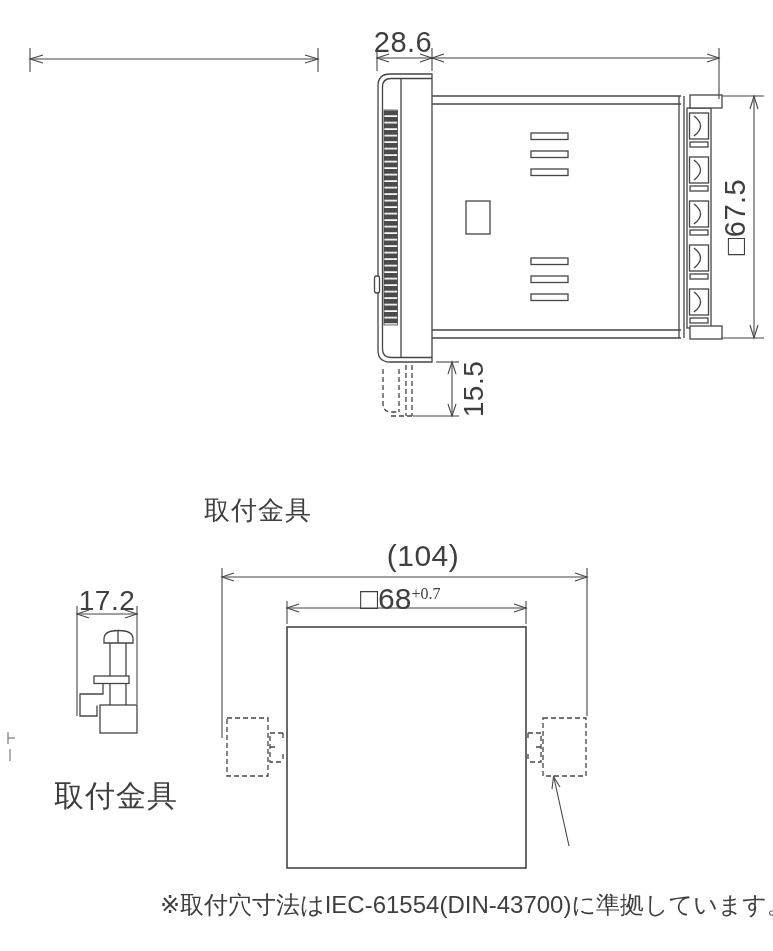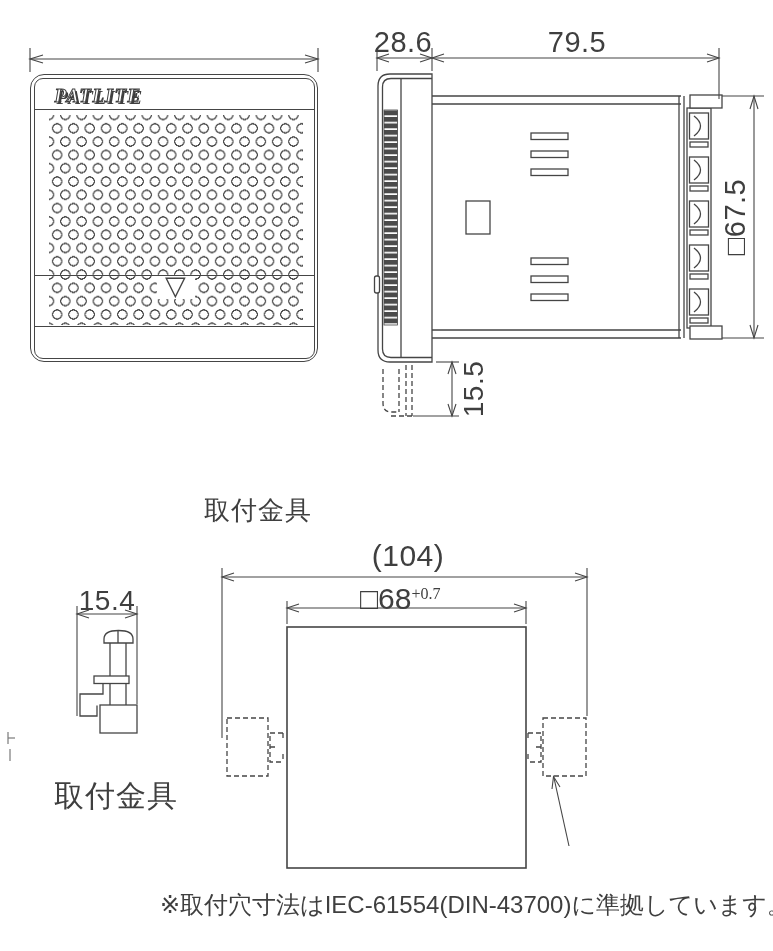--- a/index.html
+++ b/index.html
@@ -178,43 +178,32 @@
         <path d="M528,733 H541 V762 H528 M528,733 V741 M528,754 V762 M536,747 H541"></path>
       </g>
 
       <g>
         <line x1="569" y1="846" x2="554" y2="778"></line>
         <polyline points="560,787 553.5,776.5 552,789"></polyline>
       </g>
     </g>
   </svg>
 
-  <div class="device">
-    <div class="device-inner">
-      <div class="logo">PATLITE</div>
-      <div class="band-line"></div>
-      <div class="grille"></div>
-      <div class="hline" style="top:196px;"></div>
-      <div class="hline" style="top:247px;"></div>
-      <div class="tri-box">▽</div>
-    </div>
-  </div>
 
 
   <div class="txt dim center" style="left:343px;top:26px;width:120px;">28.6</div>
-  <div class="txt dim center" style="left:517px;top:26px;width:120px;">79.5</div>
 
   <div class="txt dim center rot" style="left:654px;top:202px;width:160px;height:30px;">□67.5</div>
   <div class="txt dim center rot" style="left:422px;top:375px;width:100px;height:28px;font-size:28px;">15.5</div>
 
   <div class="txt jp" style="left:204px;top:493px;font-size:26px;">取付金具</div>
 
-  <div class="txt dim center" style="left:47px;top:585px;width:120px;font-size:28px;">15.4</div>
+  <div class="txt dim center" style="left:47px;top:585px;width:120px;font-size:28px;">17.2</div>
   <div class="txt jp" style="left:54px;top:748px;font-size:30px;margin-top:28px;">取付金具</div>
 
-  <div class="txt dim center" style="left:328px;top:539px;width:160px;font-size:30px;">(104)</div>
+  <div class="txt dim center" style="left:343px;top:539px;width:160px;font-size:30px;">(104)</div>
 
   <div class="txt" style="left:360px;top:582px;font-size:30px;"><span>□68</span><span class="sup">+0.7</span></div>
 
 
   <div class="txt note" style="left:160px;top:889px;">※取付穴寸法はIEC-61554(DIN-43700)に準拠しています。</div>
 
 </div>
 
 </body></html>

